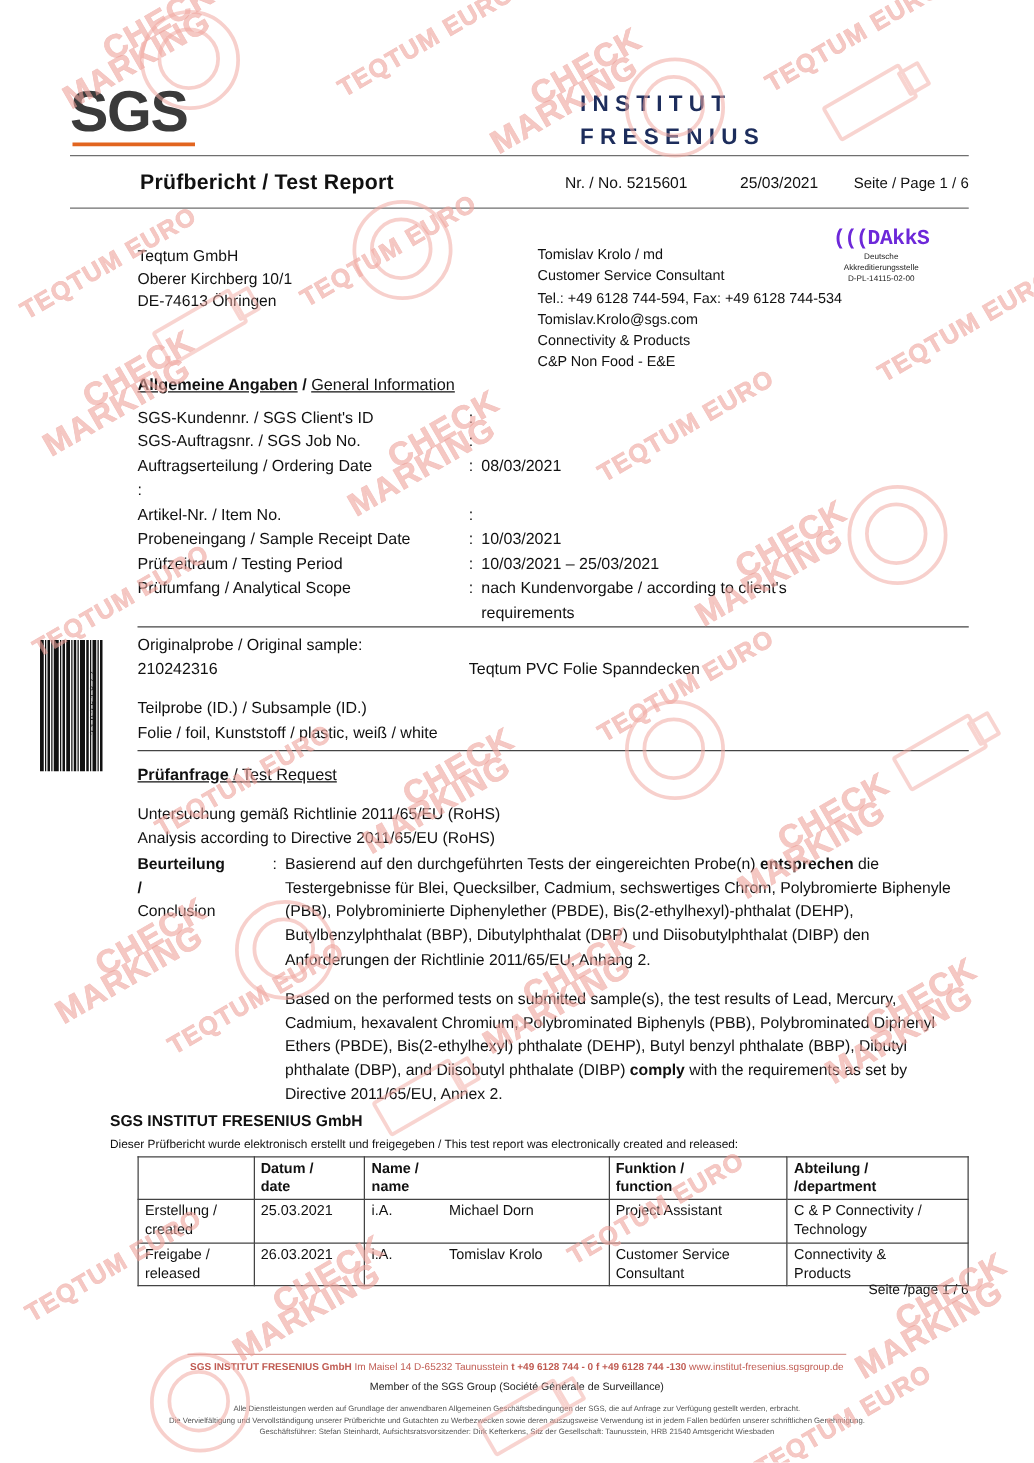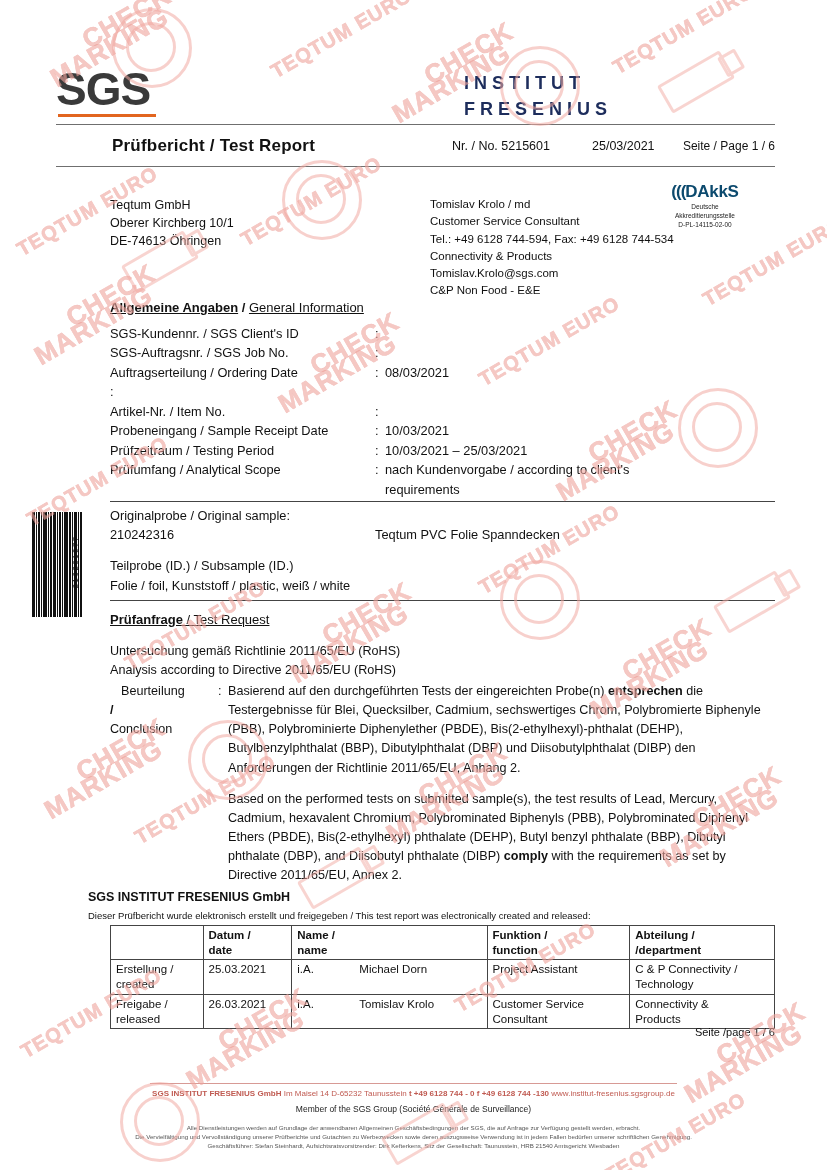--- a/index.html
+++ b/index.html
@@ -69,21 +69,21 @@
   .title-row .date{position:absolute;left:536px;top:3px;font-size:12.5px;}
   .title-row .pg{position:absolute;right:0;top:3px;font-size:12px;}
 
   
   .addr{position:absolute;left:110px;top:196px;font-size:12.5px;line-height:1.45;}
   .contact{position:absolute;left:430px;top:196px;font-size:11.5px;line-height:1.5;}
 
   .dakks{
     position:absolute;right:56px;top:182px;width:132px;text-align:center;
   }
-  .dakks .mark{font-size:17px;font-weight:700;color:#0c4a6e;letter-spacing:-.3px;}
+  .dakks .mark{font-size:17px;font-weight:700;color:#6d28d9;letter-spacing:-.3px;font-family:Liberation Mono, monospace;}
   .dakks .sub{font-size:6.5px;line-height:1.25;color:#222;margin-top:1px;}
 
   
   .sec-head{font-size:13px;font-weight:700;}
   .sec-head .u{text-decoration:underline;}
   .sec-head .n{font-weight:400;text-decoration:underline;}
   #general-head{position:absolute;left:110px;top:300px;}
   .gi{position:absolute;left:110px;top:324px;width:640px;font-size:12.8px;line-height:1.52;}
   .gi .row{display:flex;}
   .gi .lbl{width:265px;}
@@ -111,21 +111,21 @@
     font-size:7px;letter-spacing:2px;transform:rotate(-90deg);color:#111;
   }
 
   
   #req-head{position:absolute;left:110px;top:612px;}
   .req{position:absolute;left:110px;top:642px;width:665px;font-size:12.6px;line-height:1.5;}
   .req .de{}
   .req .en{}
   .concl{position:absolute;left:110px;top:682px;width:665px;font-size:12.6px;line-height:1.52;}
   .concl .lbl{position:absolute;left:0;top:0;width:110px;font-weight:700;}
-  .concl .lbl .sl{font-weight:400;display:block;margin-left:11px;}
+  .concl .lbl .sl{font-weight:700;display:block;}
   .concl .body{margin-left:118px;}
   .concl .colon{position:absolute;left:108px;top:0;}
   .concl p{margin:0 0 12px 0;}
 
   
   .sig-head{position:absolute;left:88px;top:890px;font-size:12.5px;font-weight:700;}
   .sig-note{position:absolute;left:88px;top:910px;font-size:9.5px;}
   table.sig{
     position:absolute;left:110px;top:925px;width:665px;
     border-collapse:collapse;font-size:11.5px;
@@ -242,22 +242,22 @@
   <div class="addr">
     <div>Teqtum GmbH</div>
     <div>Oberer Kirchberg 10/1</div>
     <div>DE-74613 Öhringen</div>
   </div>
 
   <div class="contact">
     <div>Tomislav Krolo / md</div>
     <div>Customer Service Consultant</div>
     <div>Tel.: +49 6128 744-594, Fax: +49 6128 744-534</div>
+    <div>Tomislav.Krolo@sgs.com</div>
     <div>Connectivity &amp; Products</div>
-    <div>Tomislav.Krolo@sgs.com</div>
     <div>C&amp;P Non Food - E&amp;E</div>
   </div>
 
   <div class="dakks">
     <div class="mark">
       <span style="position:relative;display:inline-block;">
         <span style="letter-spacing:-1px;">(((</span><span>DAkkS</span>
       </span>
     </div>
     <div class="sub">Deutsche</div>

